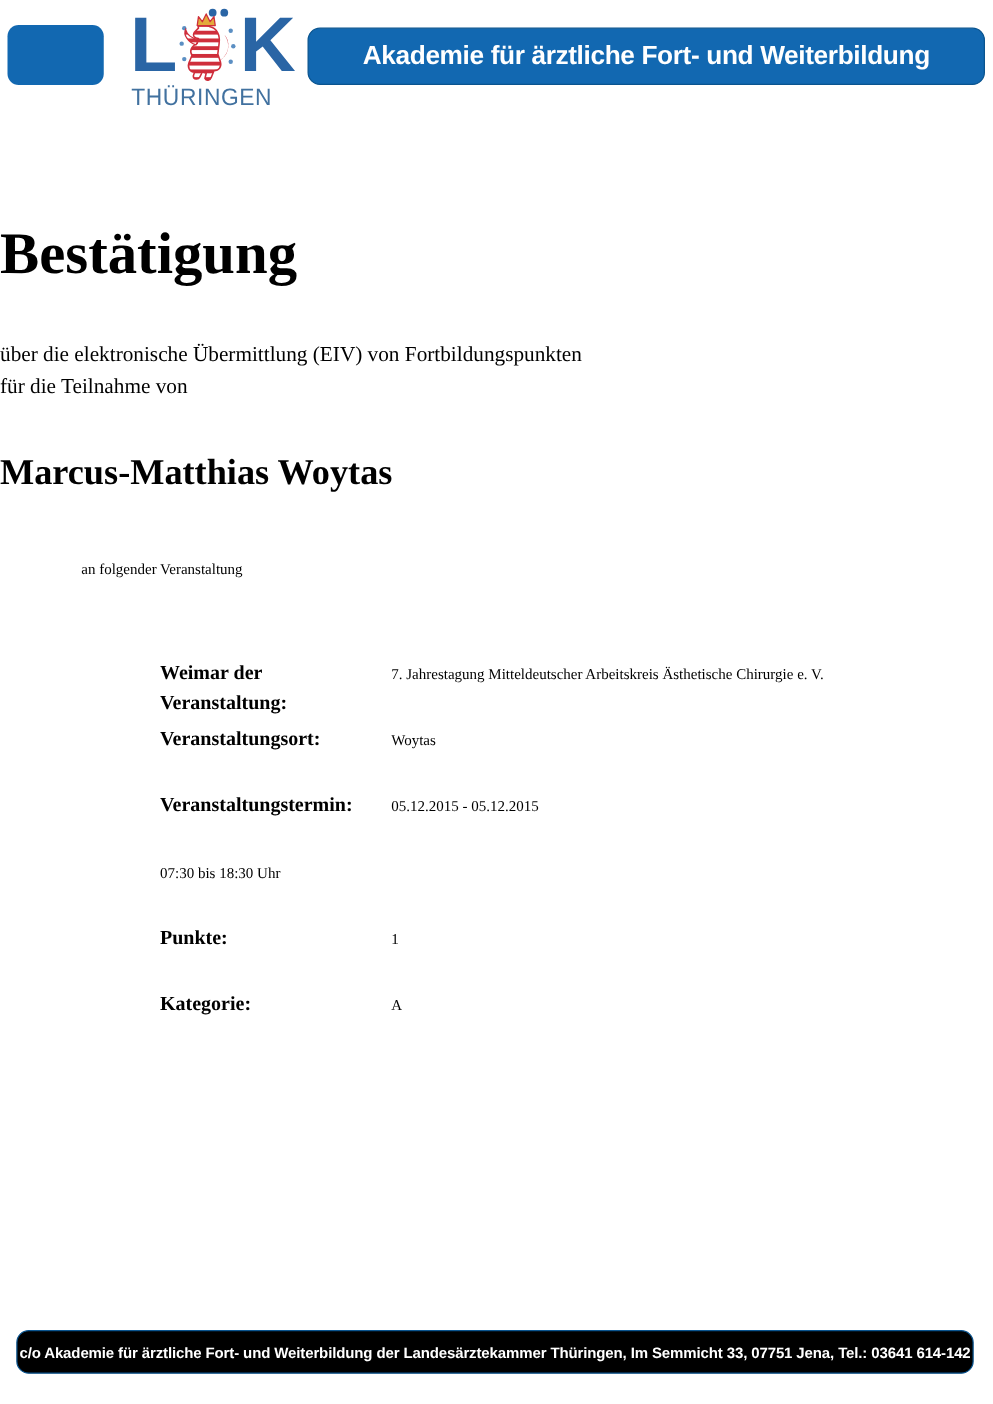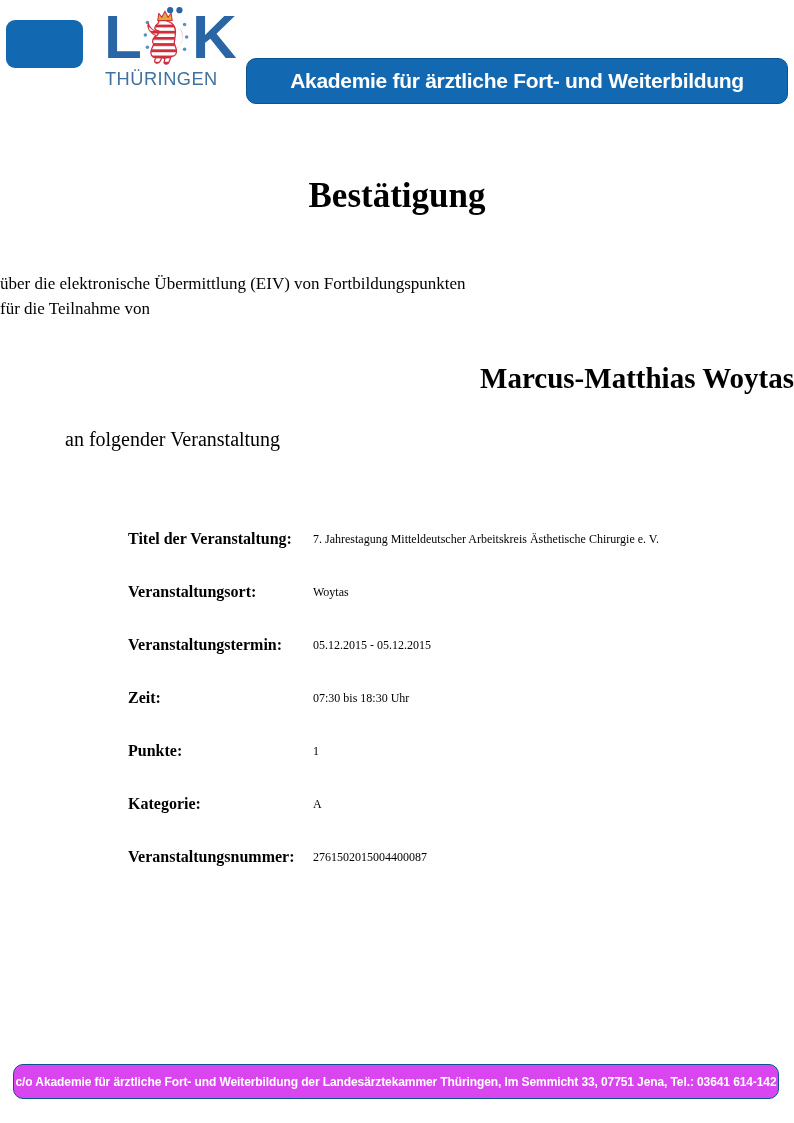--- a/index.html
+++ b/index.html
@@ -31,64 +31,64 @@
     position:absolute;left:1px;top:62px;width:132px;
     font-family:"Liberation Sans", sans-serif;
     font-size:19px;line-height:22px;color:#41719f;
     letter-spacing:0.5px;transform:scaleX(.96);transform-origin:left top;
     white-space:nowrap;
   }
   .header-banner{
     position:absolute;left:246px;top:22px;width:542px;height:46px;
     background:#1268b1;border-radius:10px;border:1px solid #0a548f;
     box-sizing:border-box;
-    display:flex;align-items:center;justify-content:center;margin-top:36px;
+    display:flex;align-items:center;justify-content:center;
   }
   .header-banner span{
     font-family:"Liberation Sans", sans-serif;
     color:#ffffff;font-size:21px;font-weight:bold;letter-spacing:-0.3px;
     white-space:nowrap;
   }
 
   
   .doc-title{
     position:absolute;left:0;top:176px;width:100%;
-    text-align:center;font-size:35px;font-weight:bold;
+    text-align:left;font-size:47px;font-weight:bold;
   }
   .doc-subtitle{
     position:absolute;left:0;top:271px;width:100%;
     text-align:left;font-size:17px;line-height:25px;
   }
   .participant-name{
     position:absolute;left:0;top:362px;width:100%;
-    text-align:right;font-size:29px;font-weight:bold;
+    text-align:left;font-size:29px;font-weight:bold;
   }
   .intro-line{
-    position:absolute;left:65px;top:428px;
-    font-size:20px;
+    position:absolute;left:65px;top:448px;
+    font-size:12px;
   }
 
   
   .details{
     position:absolute;left:128px;top:527px;width:580px;
   }
   .detail-row{display:flex;align-items:flex-start;height:53px;}
   .detail-row .dl{
     width:185px;flex:0 0 185px;
     font-weight:bold;font-size:16px;line-height:24px;
   }
   .detail-row .dv{
     width:390px;flex:0 0 390px;
     font-size:12px;line-height:24px;
   }
 
   
   .footer-bar{
     position:absolute;left:13px;top:1064px;width:766px;height:35px;
-    background:#d946ef;border-radius:10px;border:1px solid #0a548f;
+    background:#000000;border-radius:10px;border:1px solid #0a548f;
     box-sizing:border-box;
     display:flex;align-items:center;justify-content:center;
   }
   .footer-bar span{
     font-family:"Liberation Sans", sans-serif;
     color:#ffffff;font-size:12px;font-weight:bold;letter-spacing:-0.1px;
     white-space:nowrap;
   }
 </style>
 </head>
@@ -147,46 +147,41 @@
     <div>über die elektronische Übermittlung (EIV) von Fortbildungspunkten</div>
     <div>für die Teilnahme von</div>
   </div>
 
   <div class="participant-name">Marcus-Matthias Woytas</div>
 
   <div class="intro-line">an folgender Veranstaltung</div>
 
   <div class="details">
     <div class="detail-row">
-      <div class="dl">Titel der Veranstaltung:</div>
+      <div class="dl">Weimar der Veranstaltung:</div>
       <div class="dv">7. Jahrestagung Mitteldeutscher Arbeitskreis Ästhetische Chirurgie e. V.</div>
     </div>
     <div class="detail-row">
       <div class="dl">Veranstaltungsort:</div>
       <div class="dv">Woytas</div>
     </div>
     <div class="detail-row">
       <div class="dl">Veranstaltungstermin:</div>
       <div class="dv">05.12.2015 - 05.12.2015</div>
     </div>
     <div class="detail-row">
-      <div class="dl">Zeit:</div>
       <div class="dv">07:30 bis 18:30 Uhr</div>
     </div>
     <div class="detail-row">
       <div class="dl">Punkte:</div>
       <div class="dv">1</div>
     </div>
     <div class="detail-row">
       <div class="dl">Kategorie:</div>
       <div class="dv">A</div>
     </div>
-    <div class="detail-row">
-      <div class="dl">Veranstaltungsnummer:</div>
-      <div class="dv">2761502015004400087</div>
-    </div>
   </div>
 
   <div class="footer-bar">
     <span>c/o Akademie für ärztliche Fort- und Weiterbildung der Landesärztekammer Thüringen, Im Semmicht 33, 07751 Jena, Tel.: 03641 614-142</span>
   </div>
 
 </div>
 
 </body></html>

